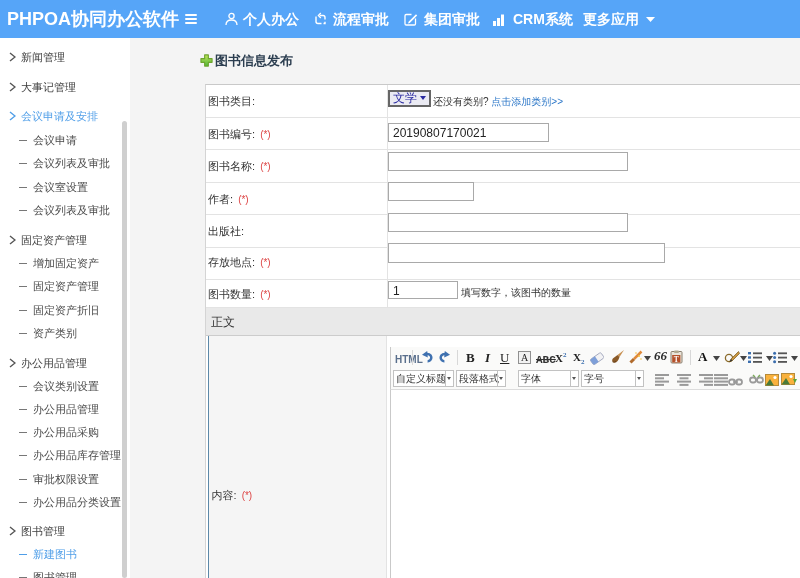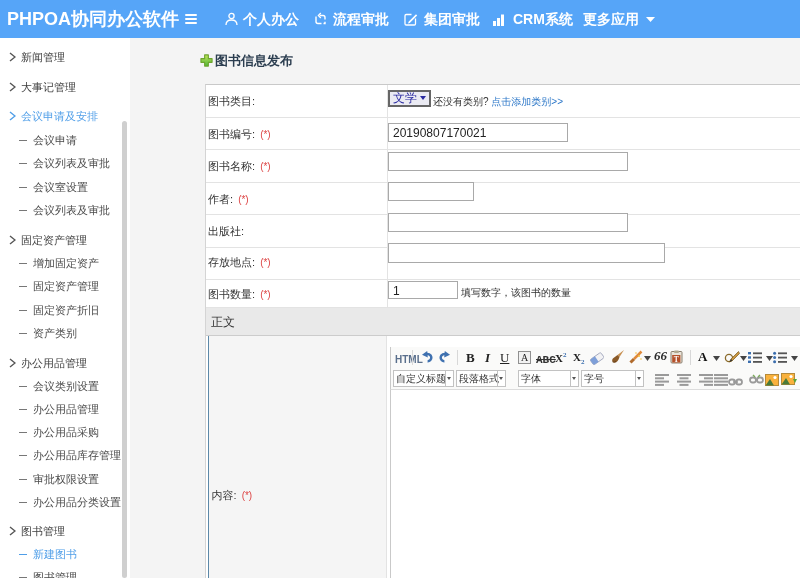--- a/index.html
+++ b/index.html
@@ -232,21 +232,21 @@
   <div class="lbl" style="top:42px">图书编号: <span class="star">(*)</span></div>
   <div class="lbl" style="top:74px">图书名称: <span class="star">(*)</span></div>
   <div class="lbl" style="top:107px">作者: <span class="star">(*)</span></div>
   <div class="lbl" style="top:139px">出版社:</div>
   <div class="lbl" style="top:170px">存放地点: <span class="star">(*)</span></div>
   <div class="lbl" style="top:202px">图书数量: <span class="star">(*)</span></div>
 
   <div class="abs" style="left:182px;top:5px;width:43px;height:17px;border:2px solid #666;background:#ebebf3;color:#2a2aa0;font-size:12px;line-height:13px;padding-left:3px;white-space:nowrap">文学 <span class="caret" style="border-top-color:#2a2aa0;margin-top:-2px"></span></div>
   <div class="abs" style="left:227px;top:10px;font-size:10px;color:#333;white-space:nowrap">还没有类别? <a style="color:#2c77c8">点击添加类别&gt;&gt;</a></div>
 
-  <div class="inp" style="top:37.5px;width:180px;height:19px">20190807170021</div>
+  <div class="inp" style="top:37.5px;width:161px;height:19px">20190807170021</div>
   <div class="inp" style="top:67px;width:240px;height:19px"></div>
   <div class="inp" style="top:97px;width:86px;height:19px"></div>
   <div class="inp" style="top:128px;width:240px;height:19px"></div>
   <div class="inp" style="top:158px;width:277px;height:20px"></div>
   <div class="inp" style="top:196px;width:70px;height:18px">1</div>
   <div class="abs" style="left:255px;top:201px;font-size:10px;color:#333;white-space:nowrap">填写数字，该图书的数量</div>
   <div class="bar"><span>正文</span></div>
   <div class="brow">
     <div class="bcell"></div>
     <div class="lbl" style="top:152px;left:5.5px">内容: <span class="star">(*)</span></div>

